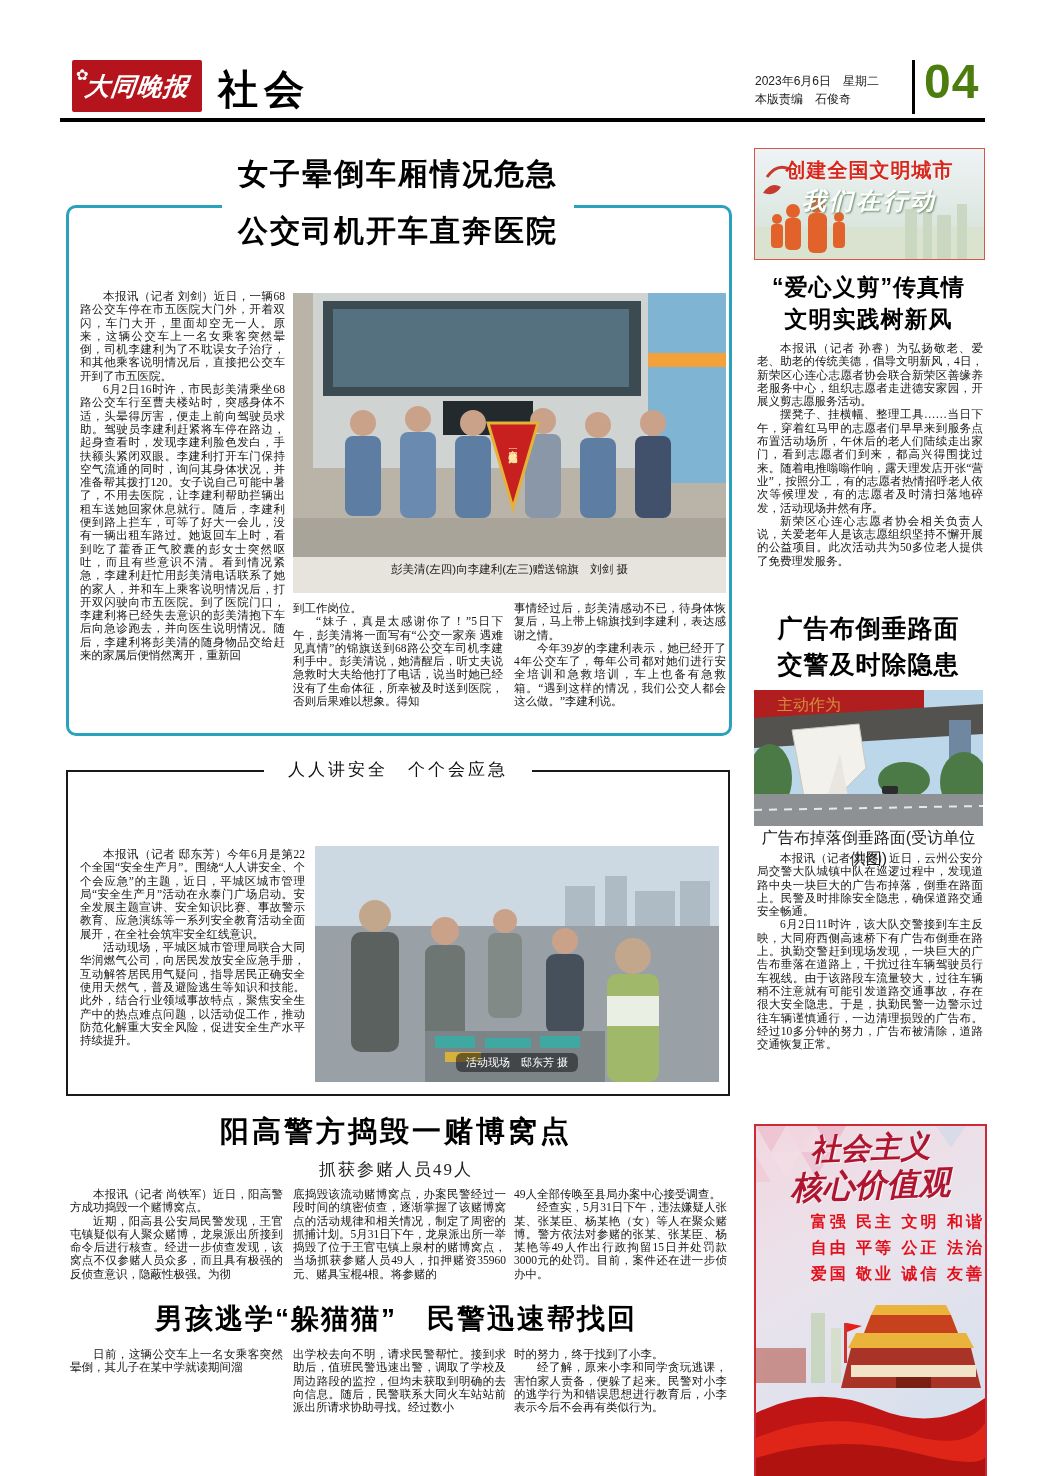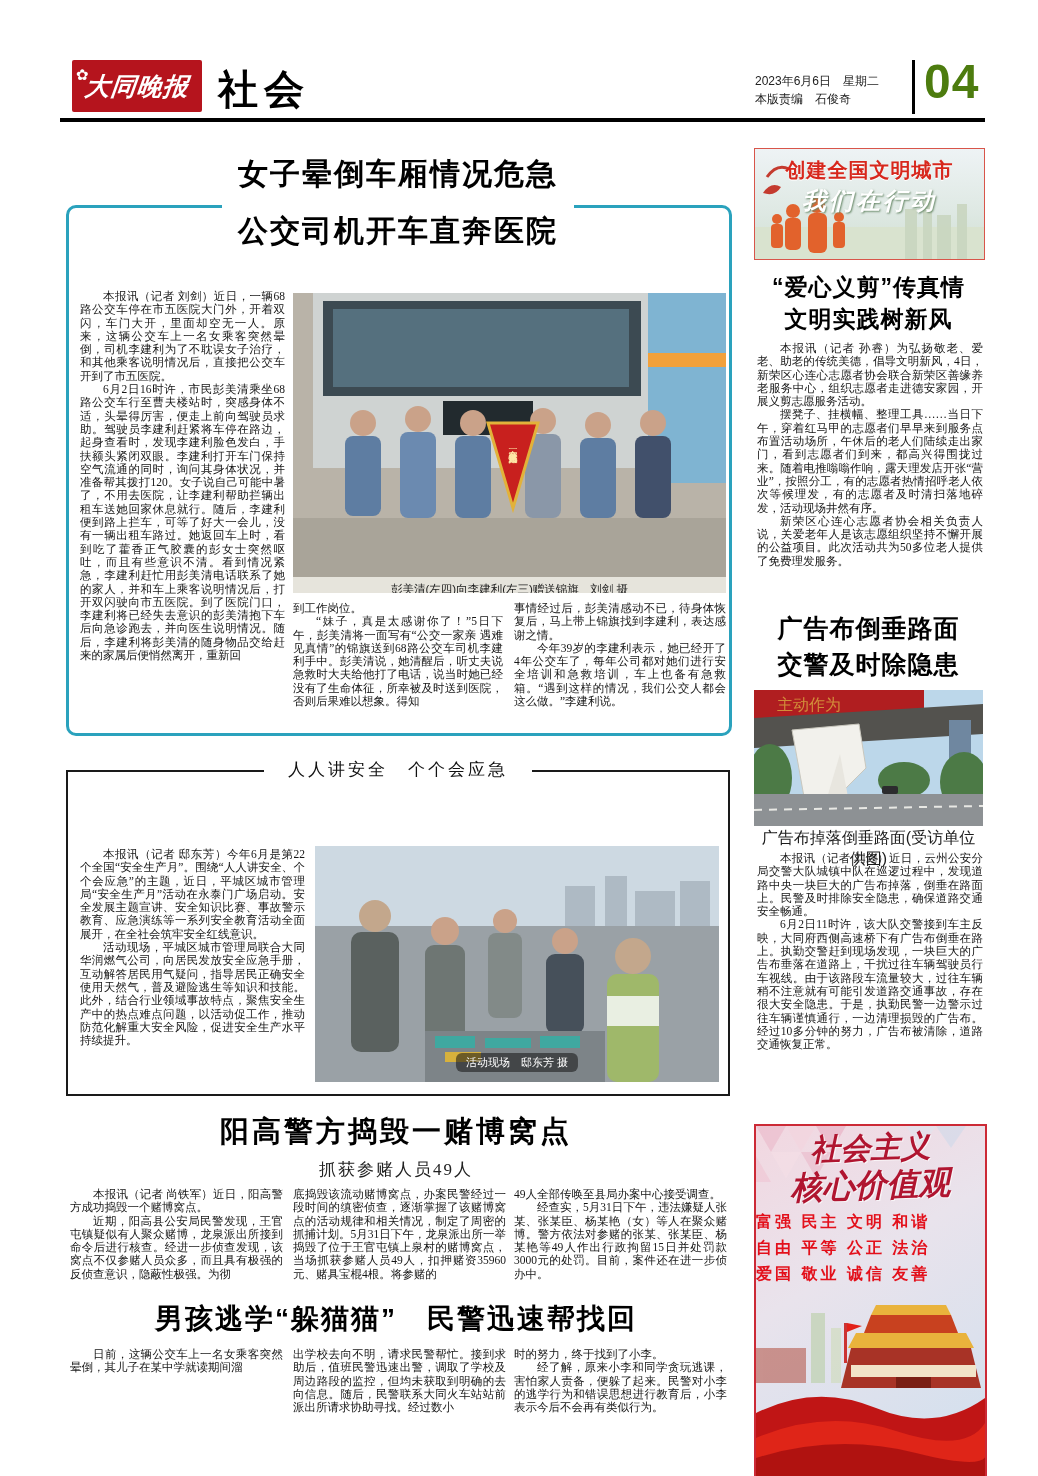--- a/index.html
+++ b/index.html
@@ -21,21 +21,21 @@
   
   .body-text{font-size:11.5px;line-height:13.3px;text-align:justify;color:#151515;overflow:hidden;
     font-family:"Liberation Serif",serif;}
   .body-text p{margin:0;text-indent:2em;}
   .body-text p.cont{text-indent:0;}
   
   .a1-frame{left:66px;top:205px;width:660px;height:525px;border:3px solid #2aa2bd;border-radius:10px;}
   .a1-headline{left:66px;width:664px;text-align:center;font-size:30px;font-weight:bold;color:#000;
     letter-spacing:2px;line-height:56px;}
   .a1-headline span{background:#fff;padding:0 16px;display:inline-block;}
-  .photo-caption{position:absolute;left:0;right:0;bottom:0;height:16px;background:rgba(236,233,226,0.92);
+  .photo-caption{position:absolute;left:0;right:0;bottom:0;height:36px;background:rgba(236,233,226,0.92);
     font-size:11.5px;line-height:24px;text-align:center;color:#1c1c1c;}
   
   .a2-box{left:66px;top:770px;width:660px;height:322px;border:2px solid #1a1a1a;}
   .a2-kicker{left:66px;top:758px;width:664px;text-align:center;font-size:17px;letter-spacing:3px;color:#111;}
   .a2-kicker span{background:#fff;padding:0 24px;}
   .a2-headline{left:66px;top:796px;width:664px;text-align:center;font-size:27px;font-weight:bold;
     letter-spacing:2px;color:#000;}
   .overlay-caption{position:absolute;left:50%;transform:translateX(-50%);bottom:10px;
     background:rgba(20,20,20,0.55);color:#fff;font-size:11px;padding:2px 10px;white-space:nowrap;border-radius:6px;}
   
@@ -55,21 +55,21 @@
   .sb-h2{left:752px;width:233px;text-align:center;font-size:23px;font-weight:bold;letter-spacing:1px;color:#000;}
   .sb-body{left:757px;width:226px;font-size:11.5px;line-height:13.3px;text-align:justify;color:#151515;
     overflow:hidden;font-family:"Liberation Serif",serif;}
   .sb-body p{margin:0;text-indent:2em;}
   .sb-caption{left:754px;top:828px;width:229px;text-align:center;font-size:16px;color:#1c1c1c;}
   
   .poster{left:754px;top:1124px;width:229px;height:352px;border:2px solid #cc2a36;overflow:hidden;
     background:linear-gradient(150deg,#f2d7e0 0%,#e9e3ec 40%,#cfdfee 100%);}
   .poster-title{position:absolute;width:100%;text-align:center;color:#b01530;font-weight:bold;font-style:italic;
     font-family:"Liberation Serif",serif;text-shadow:1px 1px 0 #ffffffaa;}
-  .poster-row{position:absolute;width:100%;text-align:left;color:#e3101b;font-weight:bold;font-size:16px;
+  .poster-row{position:absolute;width:100%;text-align:right;color:#e3101b;font-weight:bold;font-size:16px;
     letter-spacing:3px;}
   .photo{overflow:hidden;}
 </style>
 </head>
 <body>
 
 <div id="page">
 
   <div class="abs masthead-box">
     <span class="flame">✿</span>

